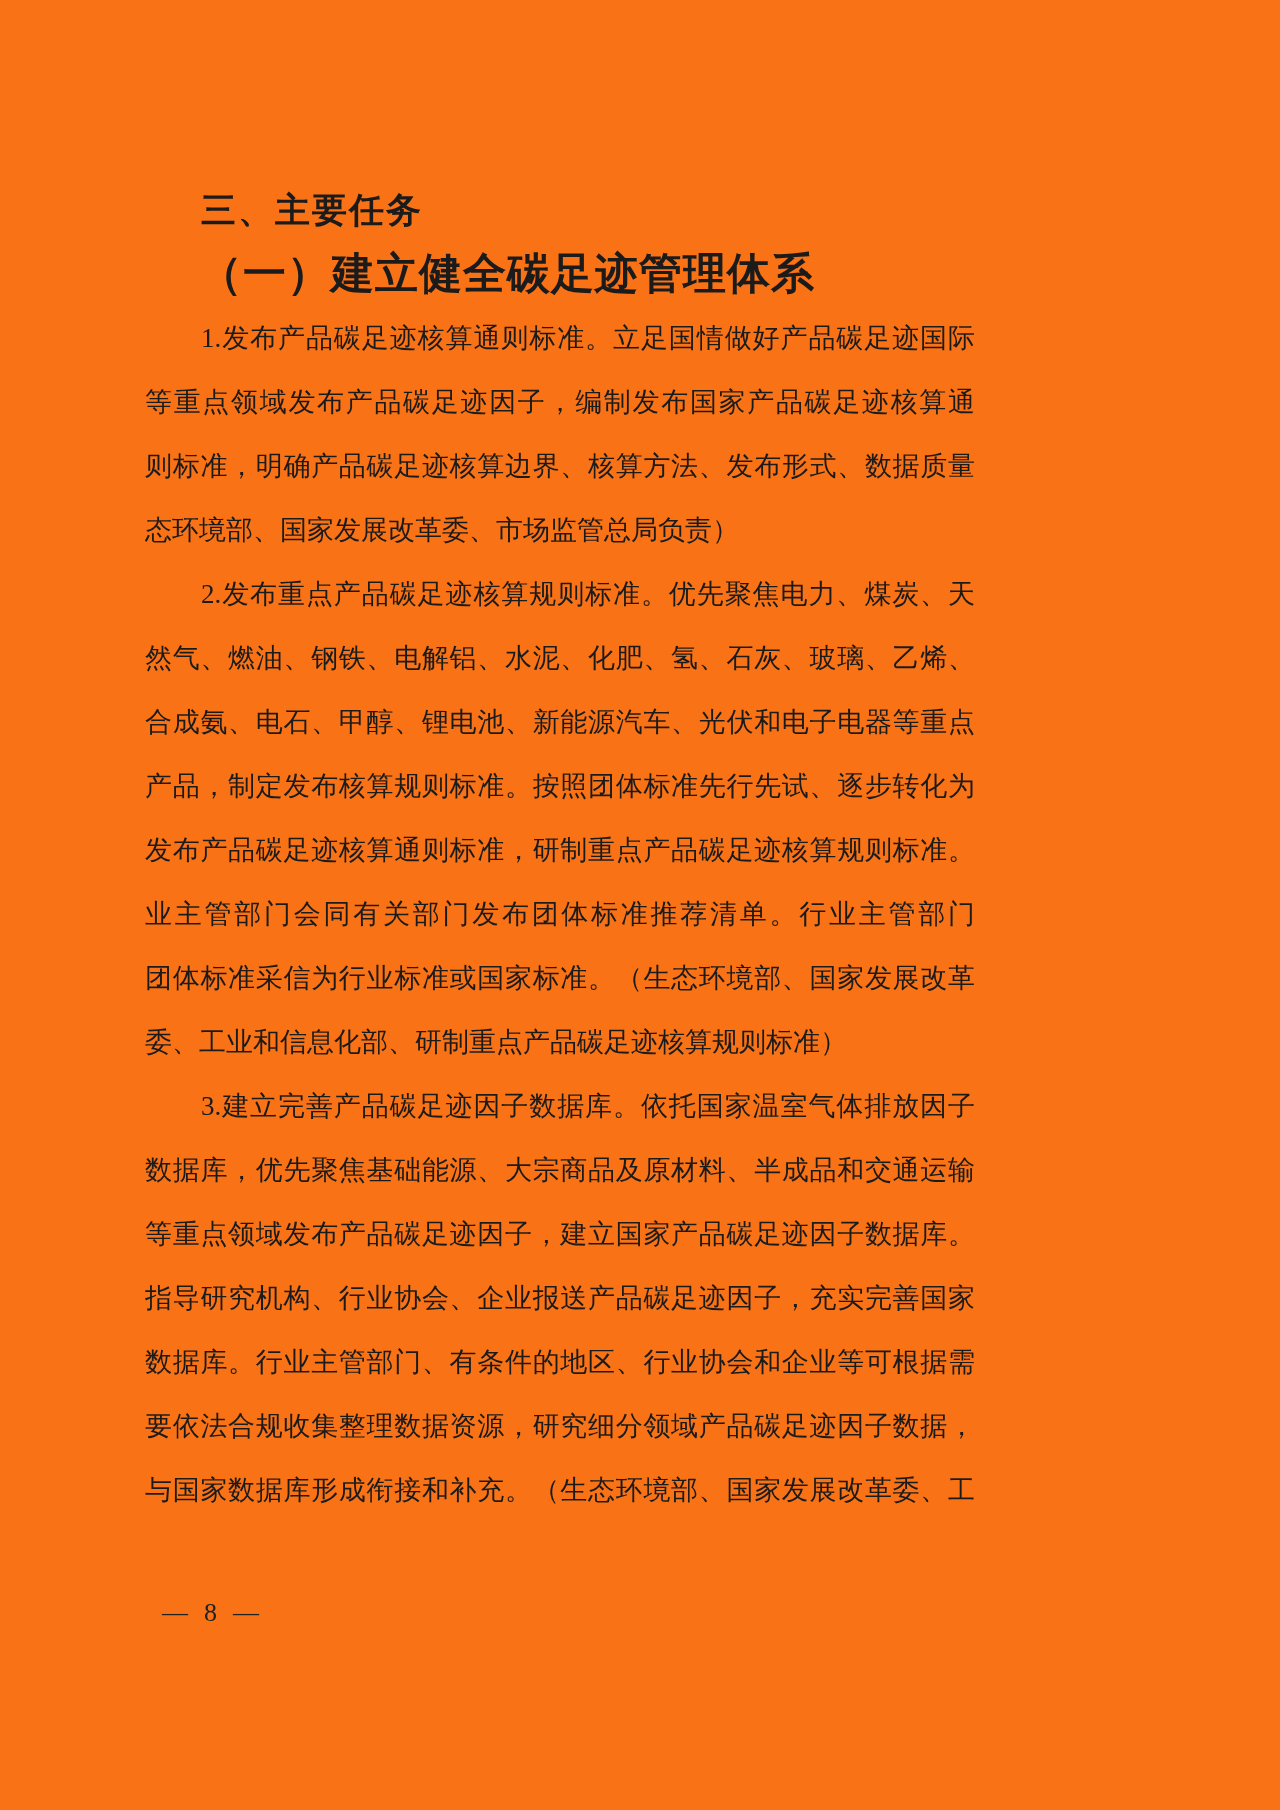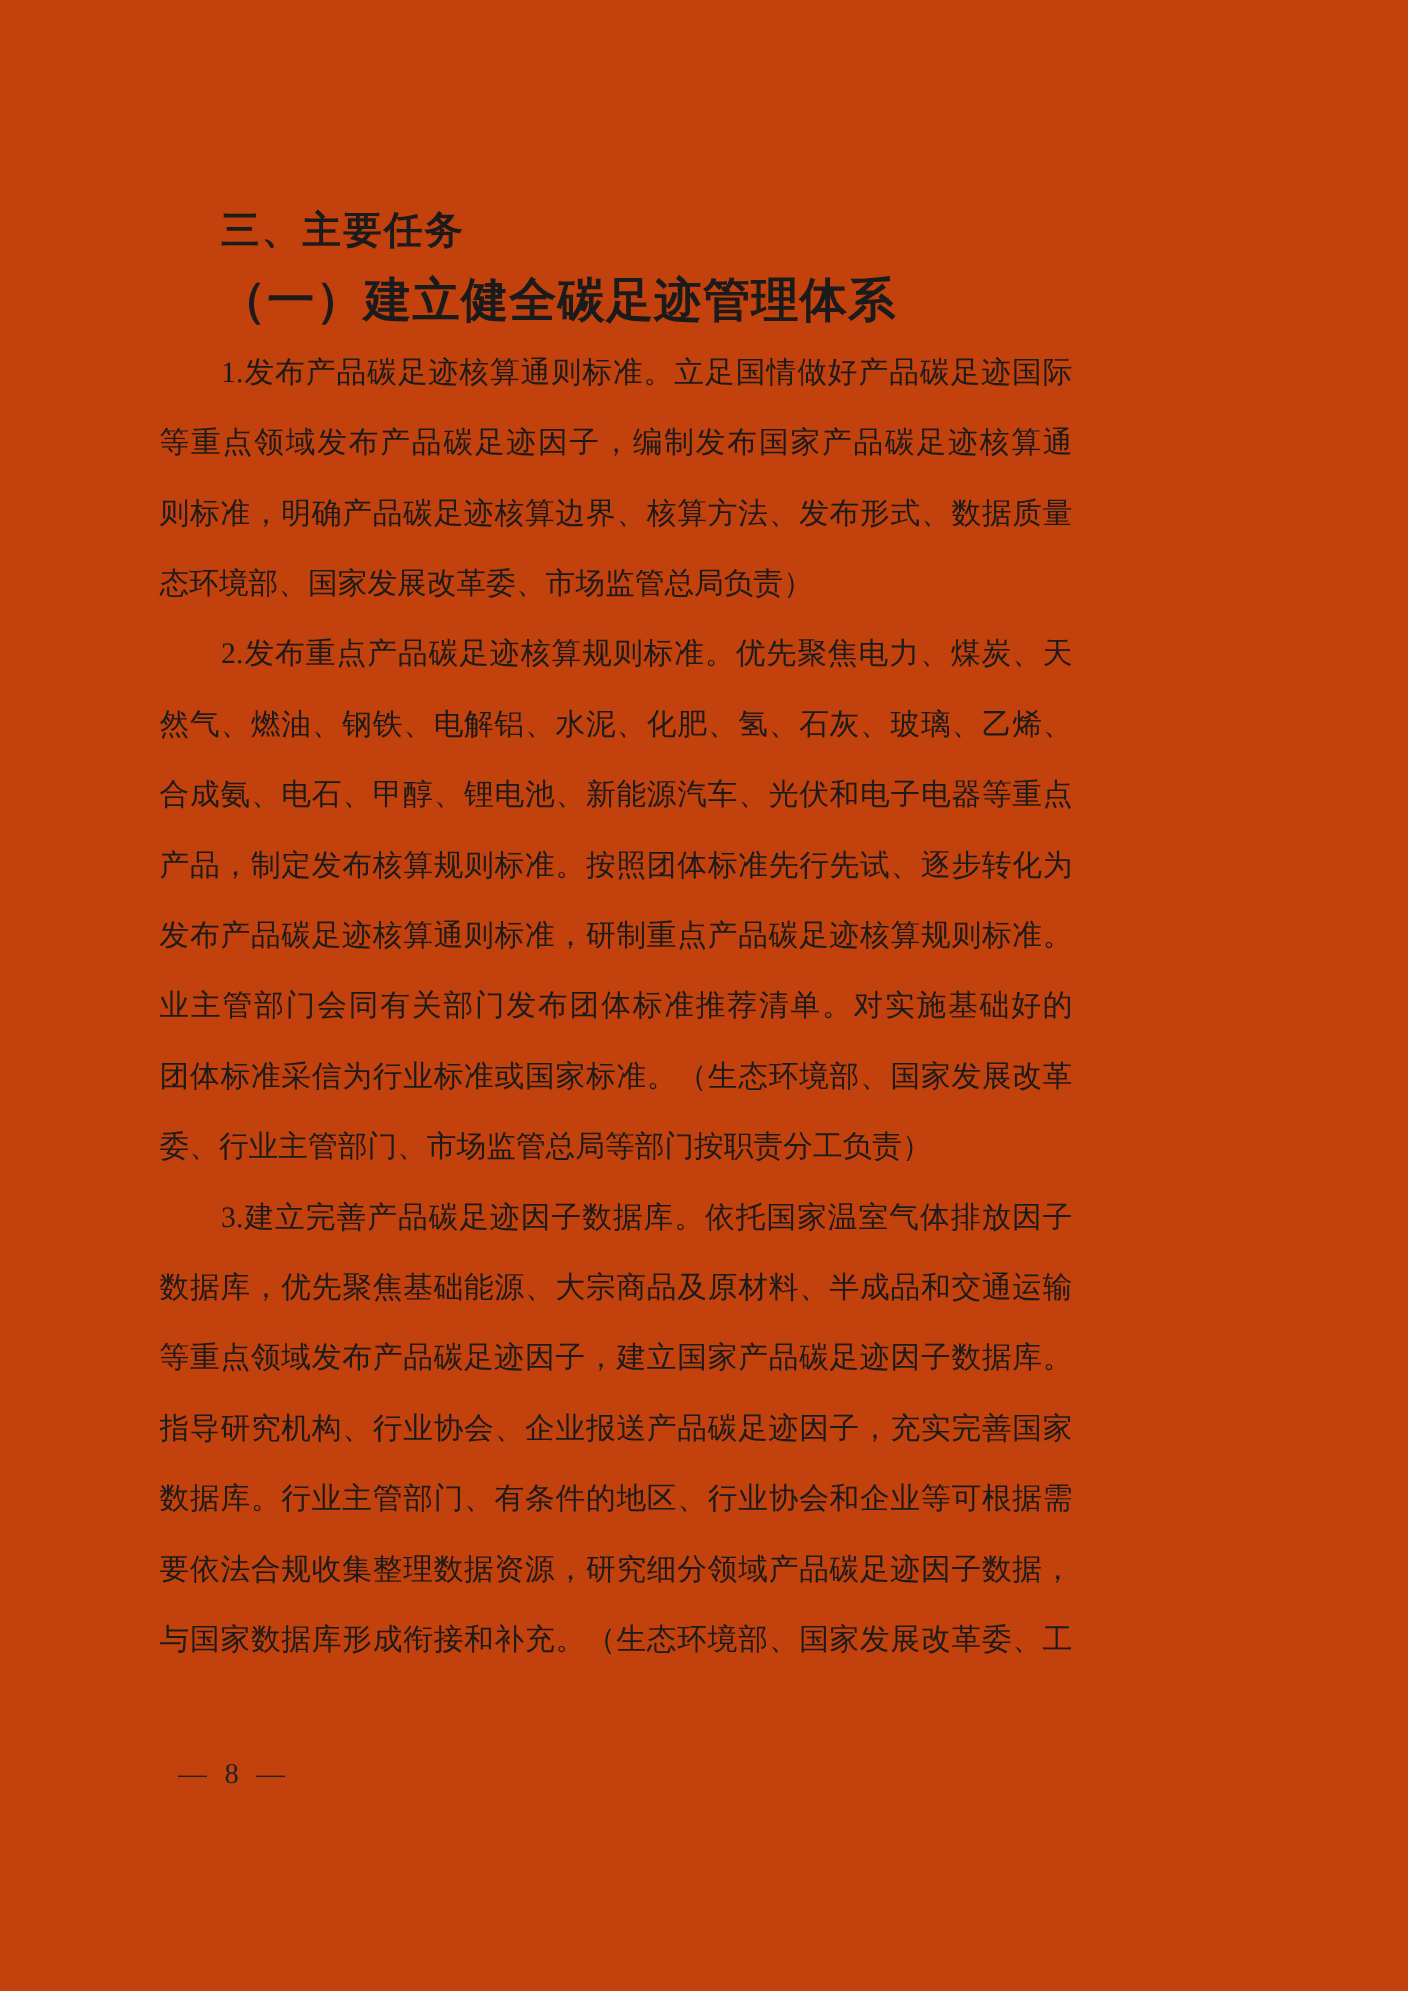--- a/index.html
+++ b/index.html
@@ -14,21 +14,21 @@
     overflow: hidden;
     font-family: "Liberation Serif", "DejaVu Serif", serif;
     color: #1b1b1b;
   }
   .page {
     position: absolute;
     left: 0;
     top: 0;
     width: 1280px;
     height: 1810px;
-    background: #c2410c;
+    background: #f97316;
   }
   .content {
     position: absolute;
     left: 145px;
     top: 178px;
     width: 830px;
   }
   .section-heading {
     font-family: "DejaVu Sans", "Liberation Sans", sans-serif;
     font-weight: 900;
@@ -96,23 +96,23 @@
           <div class="line">等重点领域发布产品碳足迹因子，编制发布国家产品碳足迹核算通</div>
           <div class="line">则标准，明确产品碳足迹核算边界、核算方法、发布形式、数据质量</div>
           <div class="line para-end">态环境部、国家发展改革委、市场监管总局负责）</div>
         </div>
         <div class="paragraph">
           <div class="line para-start">2.发布重点产品碳足迹核算规则标准。优先聚焦电力、煤炭、天</div>
           <div class="line">然气、燃油、钢铁、电解铝、水泥、化肥、氢、石灰、玻璃、乙烯、</div>
           <div class="line">合成氨、电石、甲醇、锂电池、新能源汽车、光伏和电子电器等重点</div>
           <div class="line">产品，制定发布核算规则标准。按照团体标准先行先试、逐步转化为</div>
           <div class="line">发布产品碳足迹核算通则标准，研制重点产品碳足迹核算规则标准。行</div>
-          <div class="line">业主管部门会同有关部门发布团体标准推荐清单。对实施基础好的</div>
+          <div class="line">业主管部门会同有关部门发布团体标准推荐清单。行业主管部门</div>
           <div class="line">团体标准采信为行业标准或国家标准。（生态环境部、国家发展改革</div>
-          <div class="line para-end">委、行业主管部门、市场监管总局等部门按职责分工负责）</div>
+          <div class="line para-end">委、工业和信息化部、研制重点产品碳足迹核算规则标准）</div>
         </div>
         <div class="paragraph">
           <div class="line para-start">3.建立完善产品碳足迹因子数据库。依托国家温室气体排放因子</div>
           <div class="line">数据库，优先聚焦基础能源、大宗商品及原材料、半成品和交通运输</div>
           <div class="line">等重点领域发布产品碳足迹因子，建立国家产品碳足迹因子数据库。</div>
           <div class="line">指导研究机构、行业协会、企业报送产品碳足迹因子，充实完善国家</div>
           <div class="line">数据库。行业主管部门、有条件的地区、行业协会和企业等可根据需</div>
           <div class="line">要依法合规收集整理数据资源，研究细分领域产品碳足迹因子数据，</div>
           <div class="line">与国家数据库形成衔接和补充。（生态环境部、国家发展改革委、工</div>
         </div>

